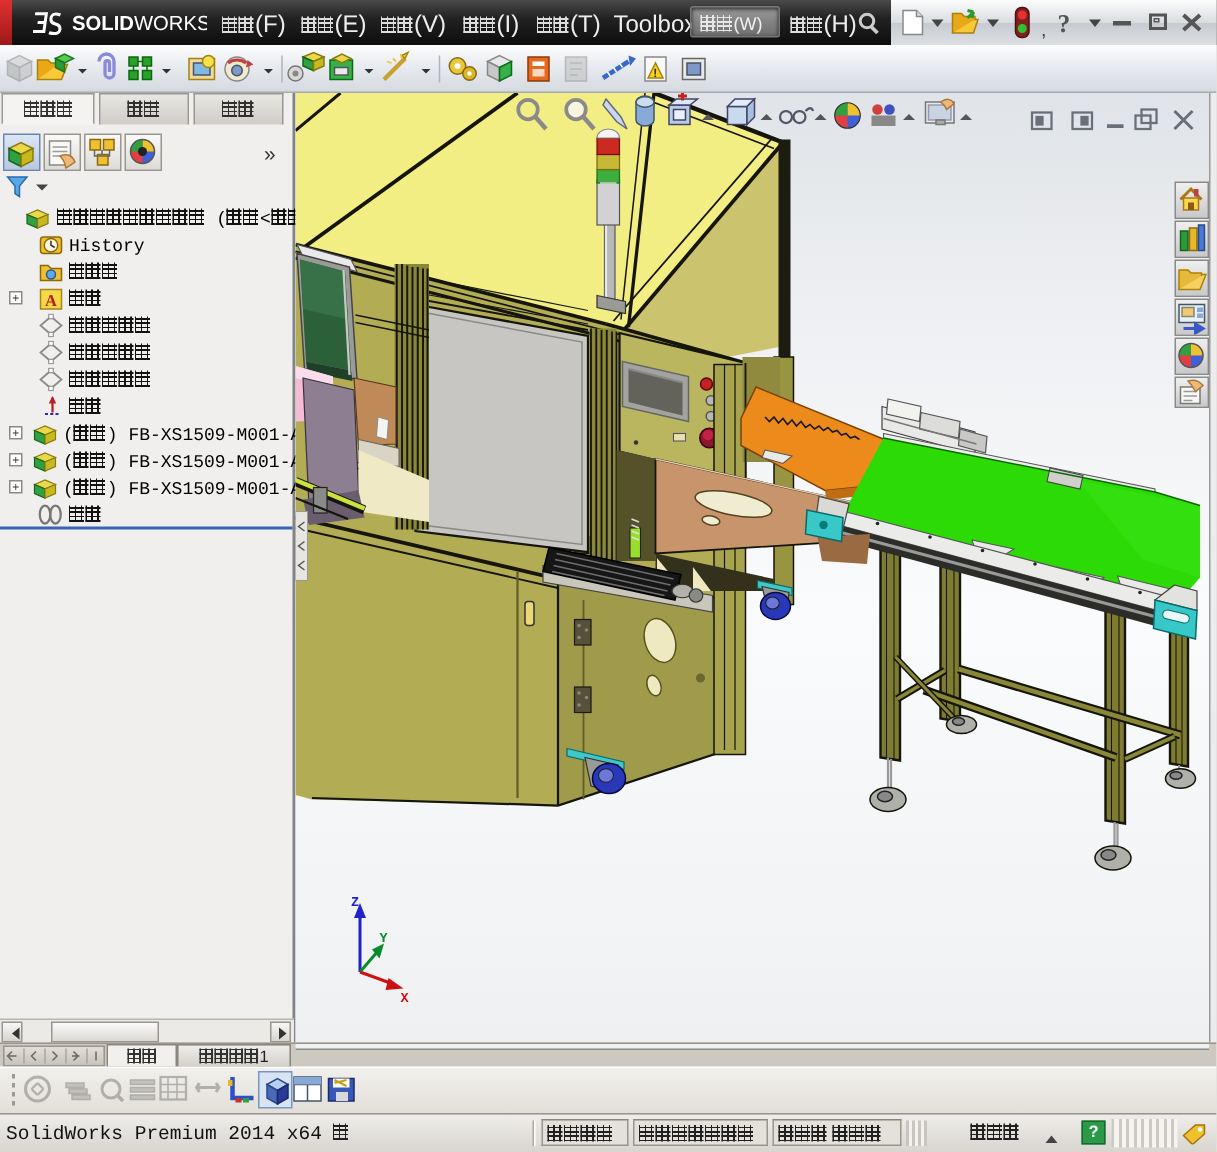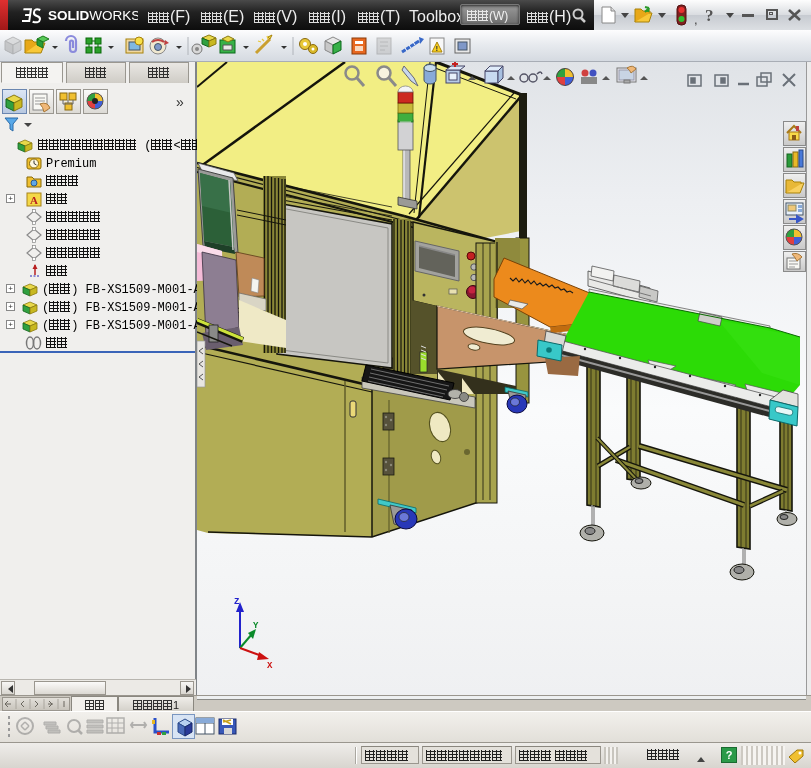--- a/index.html
+++ b/index.html
@@ -231,21 +231,21 @@
           <polygon points="15,6 8,9 8,15 15,12" fill="#c8b820" stroke="#8a7a10" stroke-width="0.8"></polygon>
         </svg>
         <span style="position:absolute;left:38px;top:3px"><span class="cj"></span><span class="cj"></span><span class="cj"></span><span class="cj"></span><span class="cj"></span><span class="cj"></span><span class="cj"></span><span class="cj"></span><span class="cj"></span>&nbsp;(<span class="cj"></span><span class="cj"></span>&lt;<span class="cj"></span><span class="cj"></span></span>
       </div>
 <div class="trow" style="left:0;top:154px">
         <svg class="abs" style="left:26px;top:1px" width="16" height="16">
           <rect x="1" y="3" width="14" height="11" rx="2" fill="#f0c030" stroke="#8a6a08"></rect>
           <circle cx="8" cy="8.5" r="4.5" fill="#fff8e0" stroke="#8a6a08"></circle>
           <path d="M8,5.5 L8,8.5 L10.5,10" stroke="#333" fill="none"></path>
         </svg>
-        <span style="position:absolute;left:46px;top:3px">Premium</span>
+        <span style="position:absolute;left:46px;top:3px">History</span>
       </div>
 <div class="trow" style="left:0;top:172px">
         <svg class="abs" style="left:26px;top:1px" width="16" height="16">
           <path d="M1,4 h5 l2,2 h7 v8 h-14 z" fill="#f0c030" stroke="#8a6a08"></path>
           <circle cx="8" cy="10" r="3" fill="#60a8e8" stroke="#2a5a8a"></circle>
         </svg>
         <span style="position:absolute;left:46px;top:3px"><span class="cj"></span><span class="cj"></span><span class="cj"></span></span>
       </div>
 <div class="trow" style="left:0;top:190px">
         <span class="exp">+</span>
@@ -758,20 +758,21 @@
         <rect width="18" height="5" fill="#88aad8"></rect>
       </g>
 <g transform="translate(219,4)">
         <rect x="0" y="2" width="17" height="15" fill="#3858b8" stroke="#1a2a6a"></rect>
         <polygon points="3,2 14,2 14,8 3,8" fill="#fff"></polygon>
         <path d="M4,3 l8,4 M4,5 l8,-2" stroke="#c8a018" stroke-width="1.5"></path>
         <rect x="5" y="11" width="8" height="6" fill="#d8d8d8"></rect>
       </g>
 </svg>
 <div class="abs" id="status">
+ <div class="abs" style="left:4px;top:5px;font-family:'Liberation Mono',monospace;font-size:13px">SolidWorks Premium 2014 x64 <span class="cj"></span></div>
  <div class="abs" style="left:355px;top:4px;width:2px;height:17px;border-left:1px solid #aaa7a0;border-right:1px solid #fff"></div>
  <div class="spanel" style="left:361px;width:58px"><span class="cj"></span><span class="cj"></span><span class="cj"></span><span class="cj"></span></div>
  <div class="spanel" style="left:422px;width:90px"><span class="cj"></span><span class="cj"></span><span class="cj"></span><span class="cj"></span><span class="cj"></span><span class="cj"></span><span class="cj"></span></div>
  <div class="spanel" style="left:515px;width:86px"><span class="cj"></span><span class="cj"></span><span class="cj"></span>&nbsp;<span class="cj"></span><span class="cj"></span><span class="cj"></span></div>
  <div class="abs" style="left:604px;top:4px;width:14px;height:17px;background:repeating-linear-gradient(90deg,#c8c5be 0 2px,#f4f2ef 2px 4px)"></div>
  <div class="abs" style="left:647px;top:5px"><span class="cj"></span><span class="cj"></span><span class="cj"></span></div>
  <div class="abs" style="left:697px;top:10px;border:4px solid transparent;border-bottom:5px solid #444"></div>
  <div class="abs" style="left:721px;top:4px;width:16px;height:16px;background:#2a9a48;border:1px solid #1a6a30;color:#fff;font-size:11px;font-weight:bold;text-align:center;padding-top:1px">?</div>
  <div class="abs" style="left:741px;top:3px;width:44px;height:19px;background:repeating-linear-gradient(90deg,#cdc9c2 0 2px,#f6f4f1 2px 5px)"></div>
  <svg class="abs" style="left:788px;top:5px" width="17" height="15">

